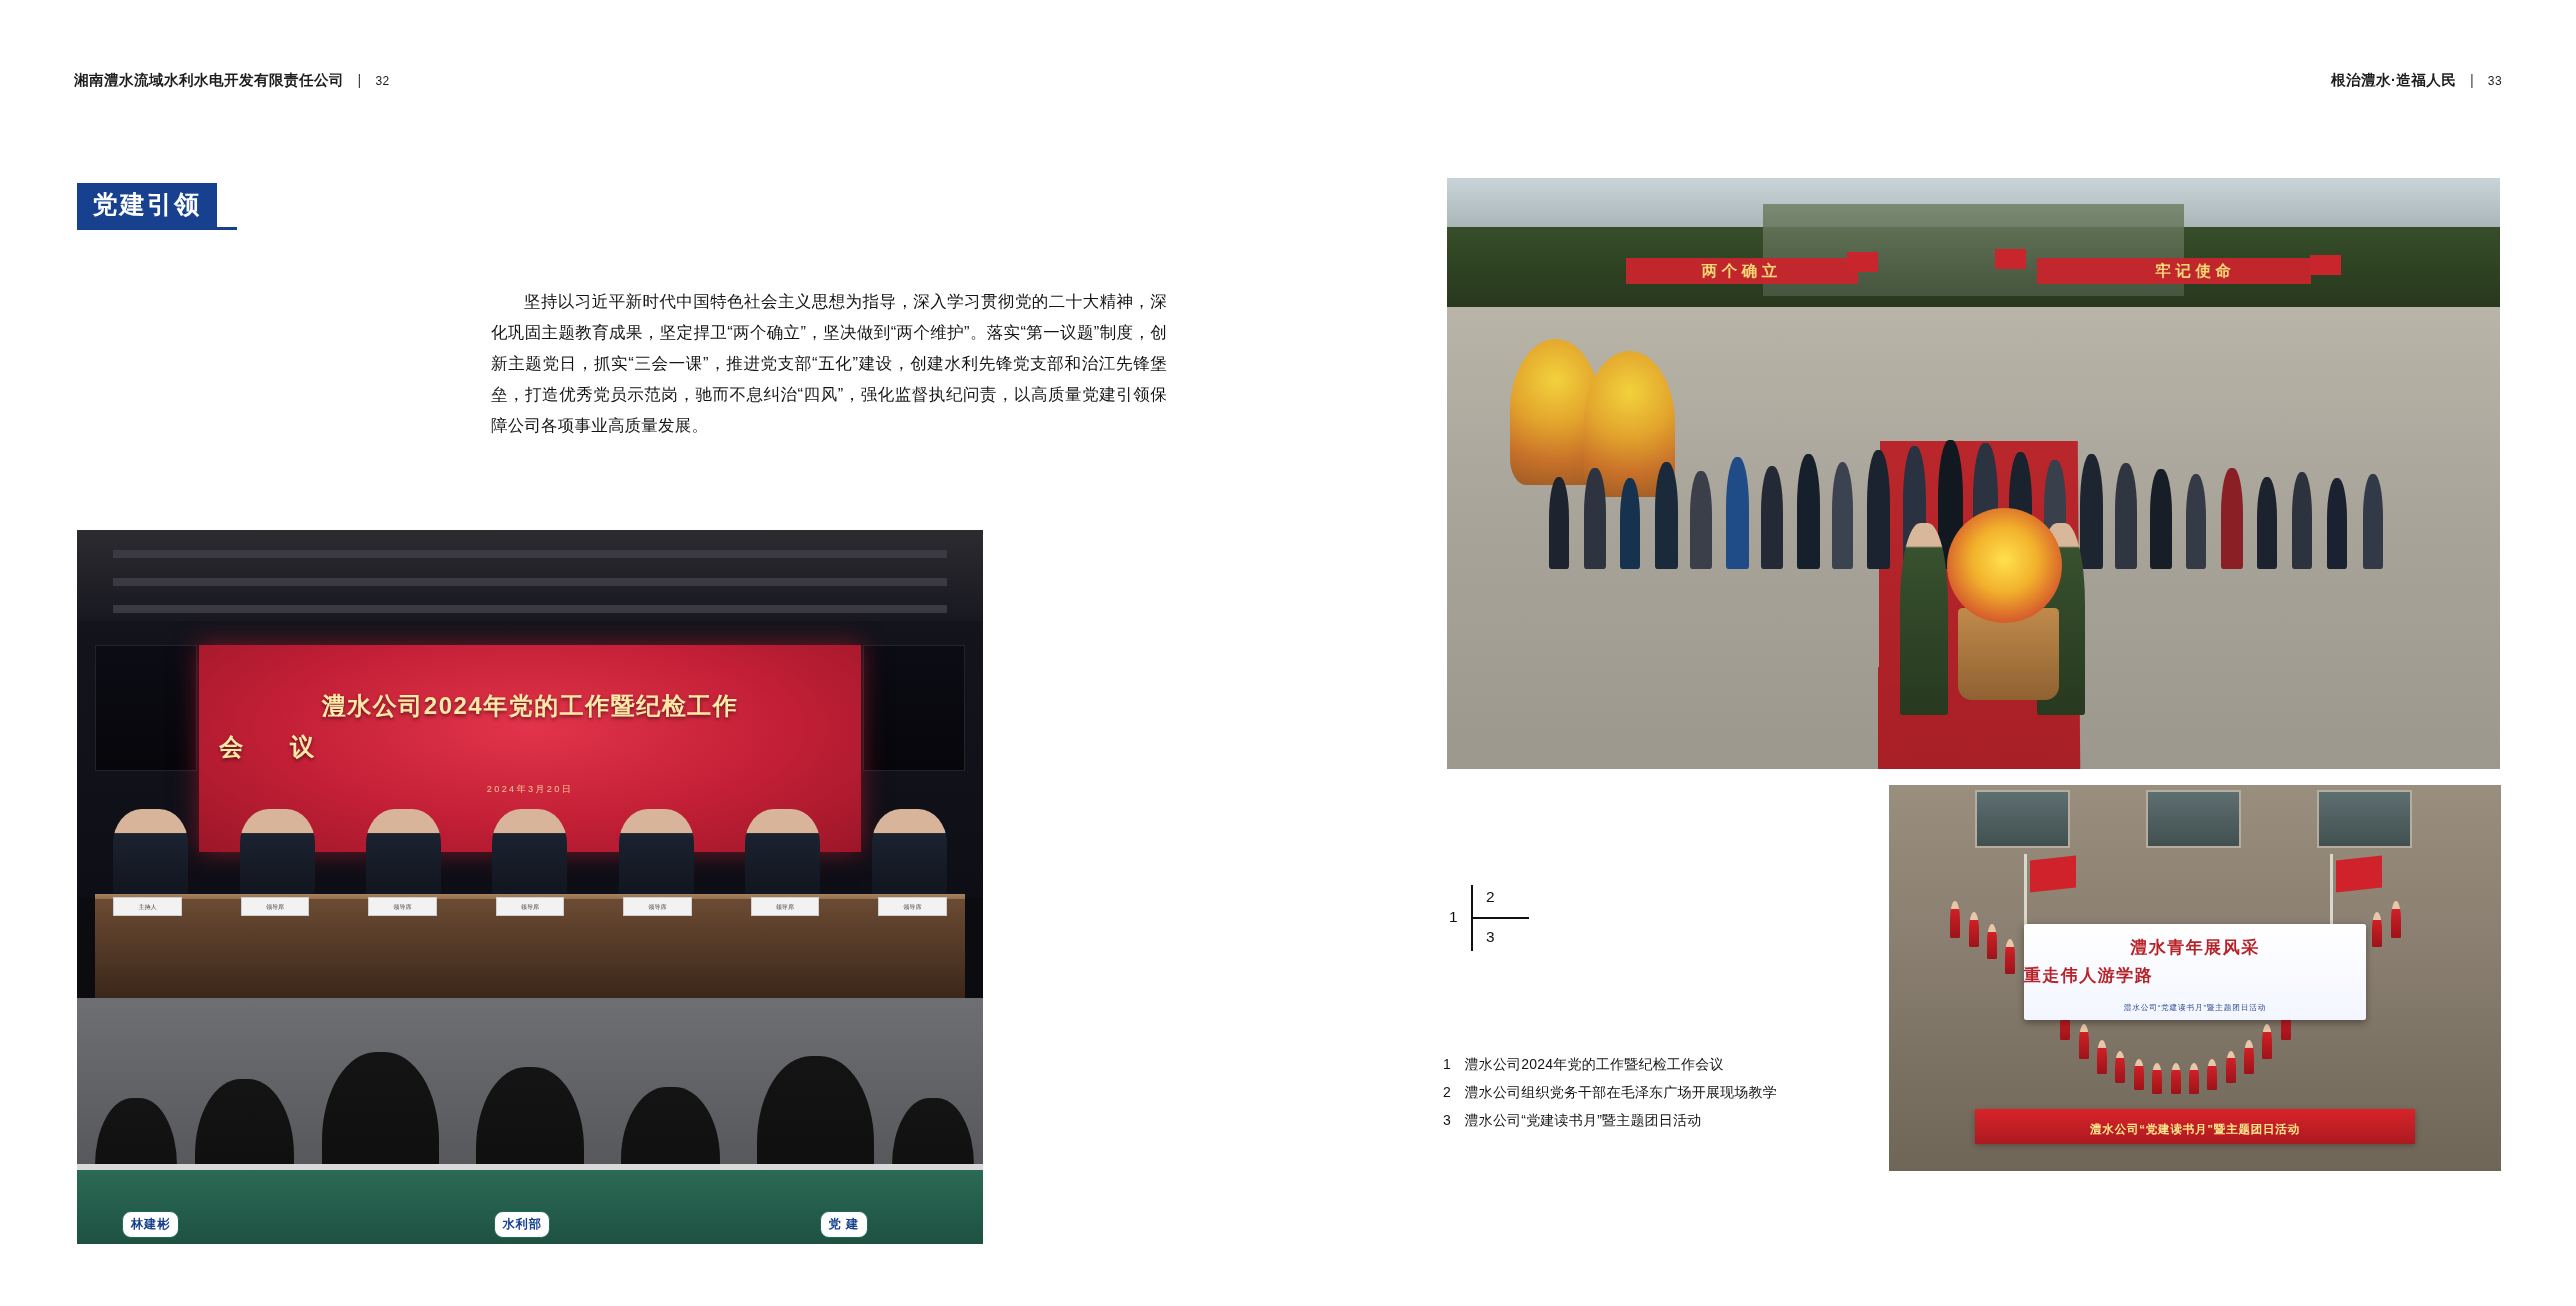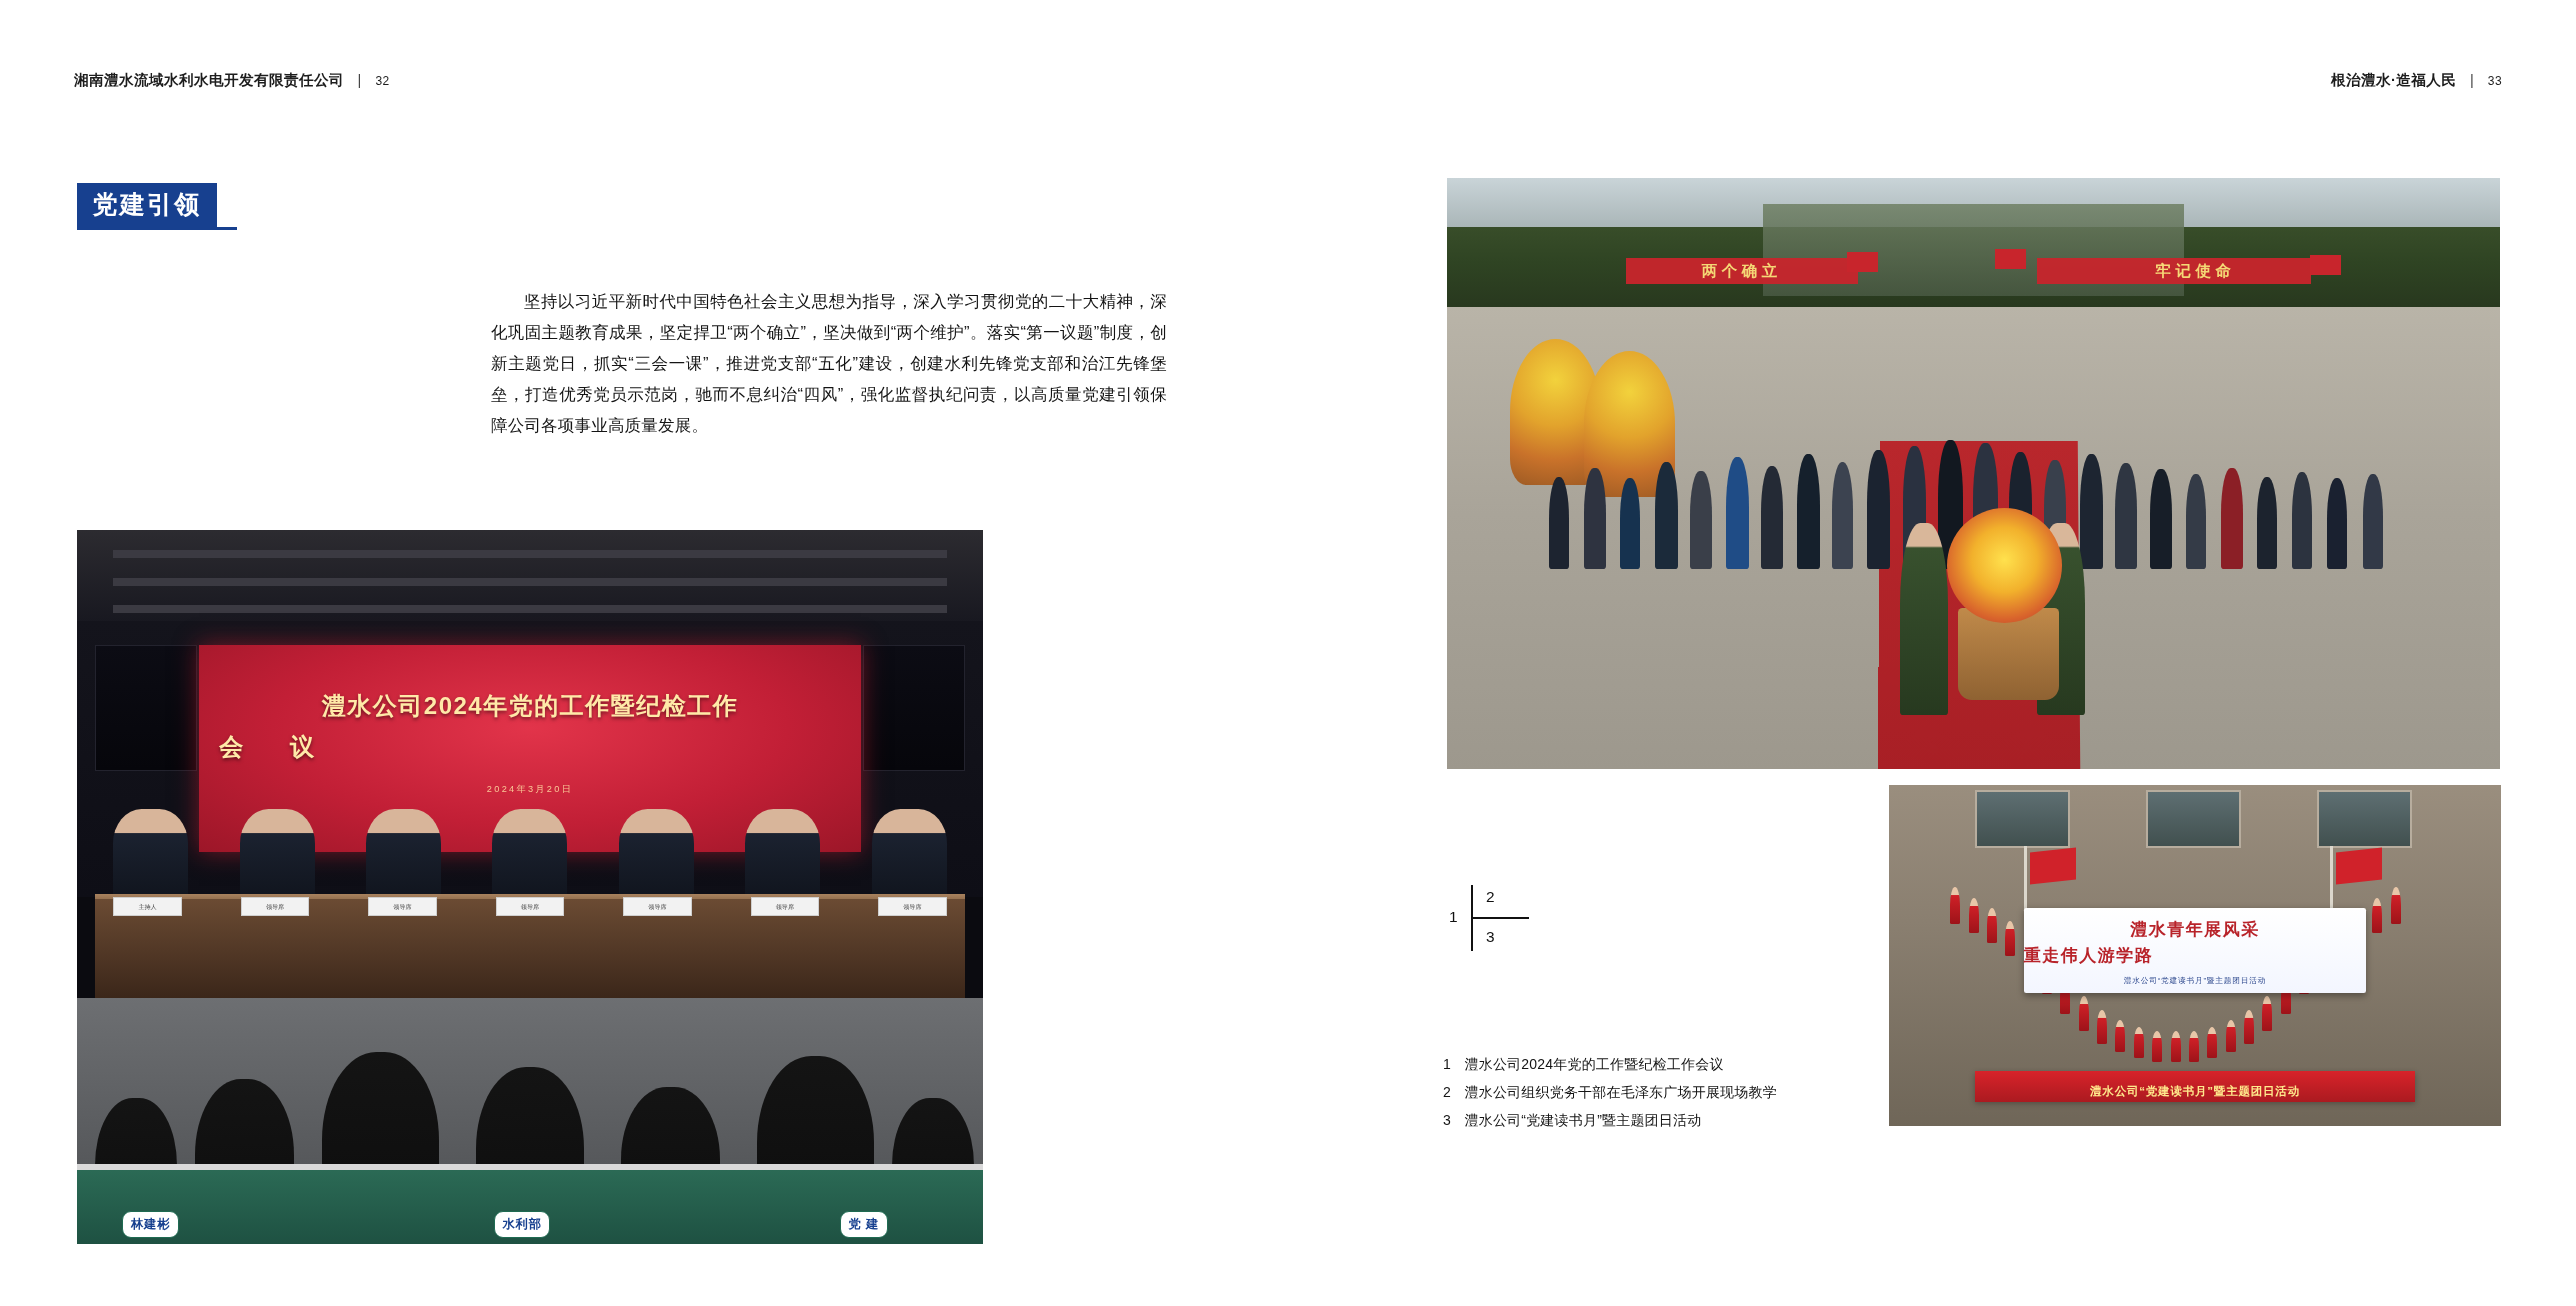--- a/index.html
+++ b/index.html
@@ -238,21 +238,21 @@
   }
   .sq-flag {
     position:absolute; width:31px; height:20px; background:#c8252c;
   }
 
   
   #photo-youth {
     left: 1889px;
     top: 785px;
     width: 612px;
-    height: 341px;
+    height: 386px;
     background: #8e8377;
   }
   .yo-ground { position:absolute; left:0; top:0; width:100%; height:100%;
     background: linear-gradient(180deg,#9a8e7e 0%, #8a7f70 40%, #6f6658 100%); }
   .yo-wallpanel { position:absolute; top:4.6px; width:91px; height:54px;
     background: linear-gradient(180deg,#5e6f72,#41504f); border:2.3px solid #b7ad9e; }
   .yo-banner {
     position:absolute; left:22%; top:36%; width:56%; height:25%;
     background: linear-gradient(180deg,#ffffff 0%, #f3f6ff 100%);
     border-radius:2.3px; box-shadow:0 2.3px 7.7px rgba(0,0,0,.35);
@@ -392,21 +392,21 @@
     <div class="conf-back-person" style="left:27%; width:13%; height:192px;"></div>
     <div class="conf-back-person" style="left:44%; width:12%; height:177px;"></div>
     <div class="conf-back-person" style="left:60%; width:11%; height:157px;"></div>
     <div class="conf-back-person" style="left:75%; width:13%; height:188px;"></div>
     <div class="conf-back-person" style="left:90%; width:9%;  height:146px;"></div>
   </div>
 
   <div class="conf-front-desk">
     <div class="conf-badge" style="left:5%;">林建彬</div>
     <div class="conf-badge" style="left:46%;">水利部</div>
-    <div class="conf-badge" style="left:82%;margin-left:20px;">党 建</div>
+    <div class="conf-badge" style="left:82%;">党 建</div>
   </div>
 </div>
 
 <div class="photo" id="photo-square">
   <div class="sq-trees"></div>
   <div class="sq-sky"></div>
   <div class="sq-building"></div>
 
   <div class="sq-banner" id="sq-banner-left">两个确立</div>
   <div class="sq-banner" id="sq-banner-right">牢记使命</div>

